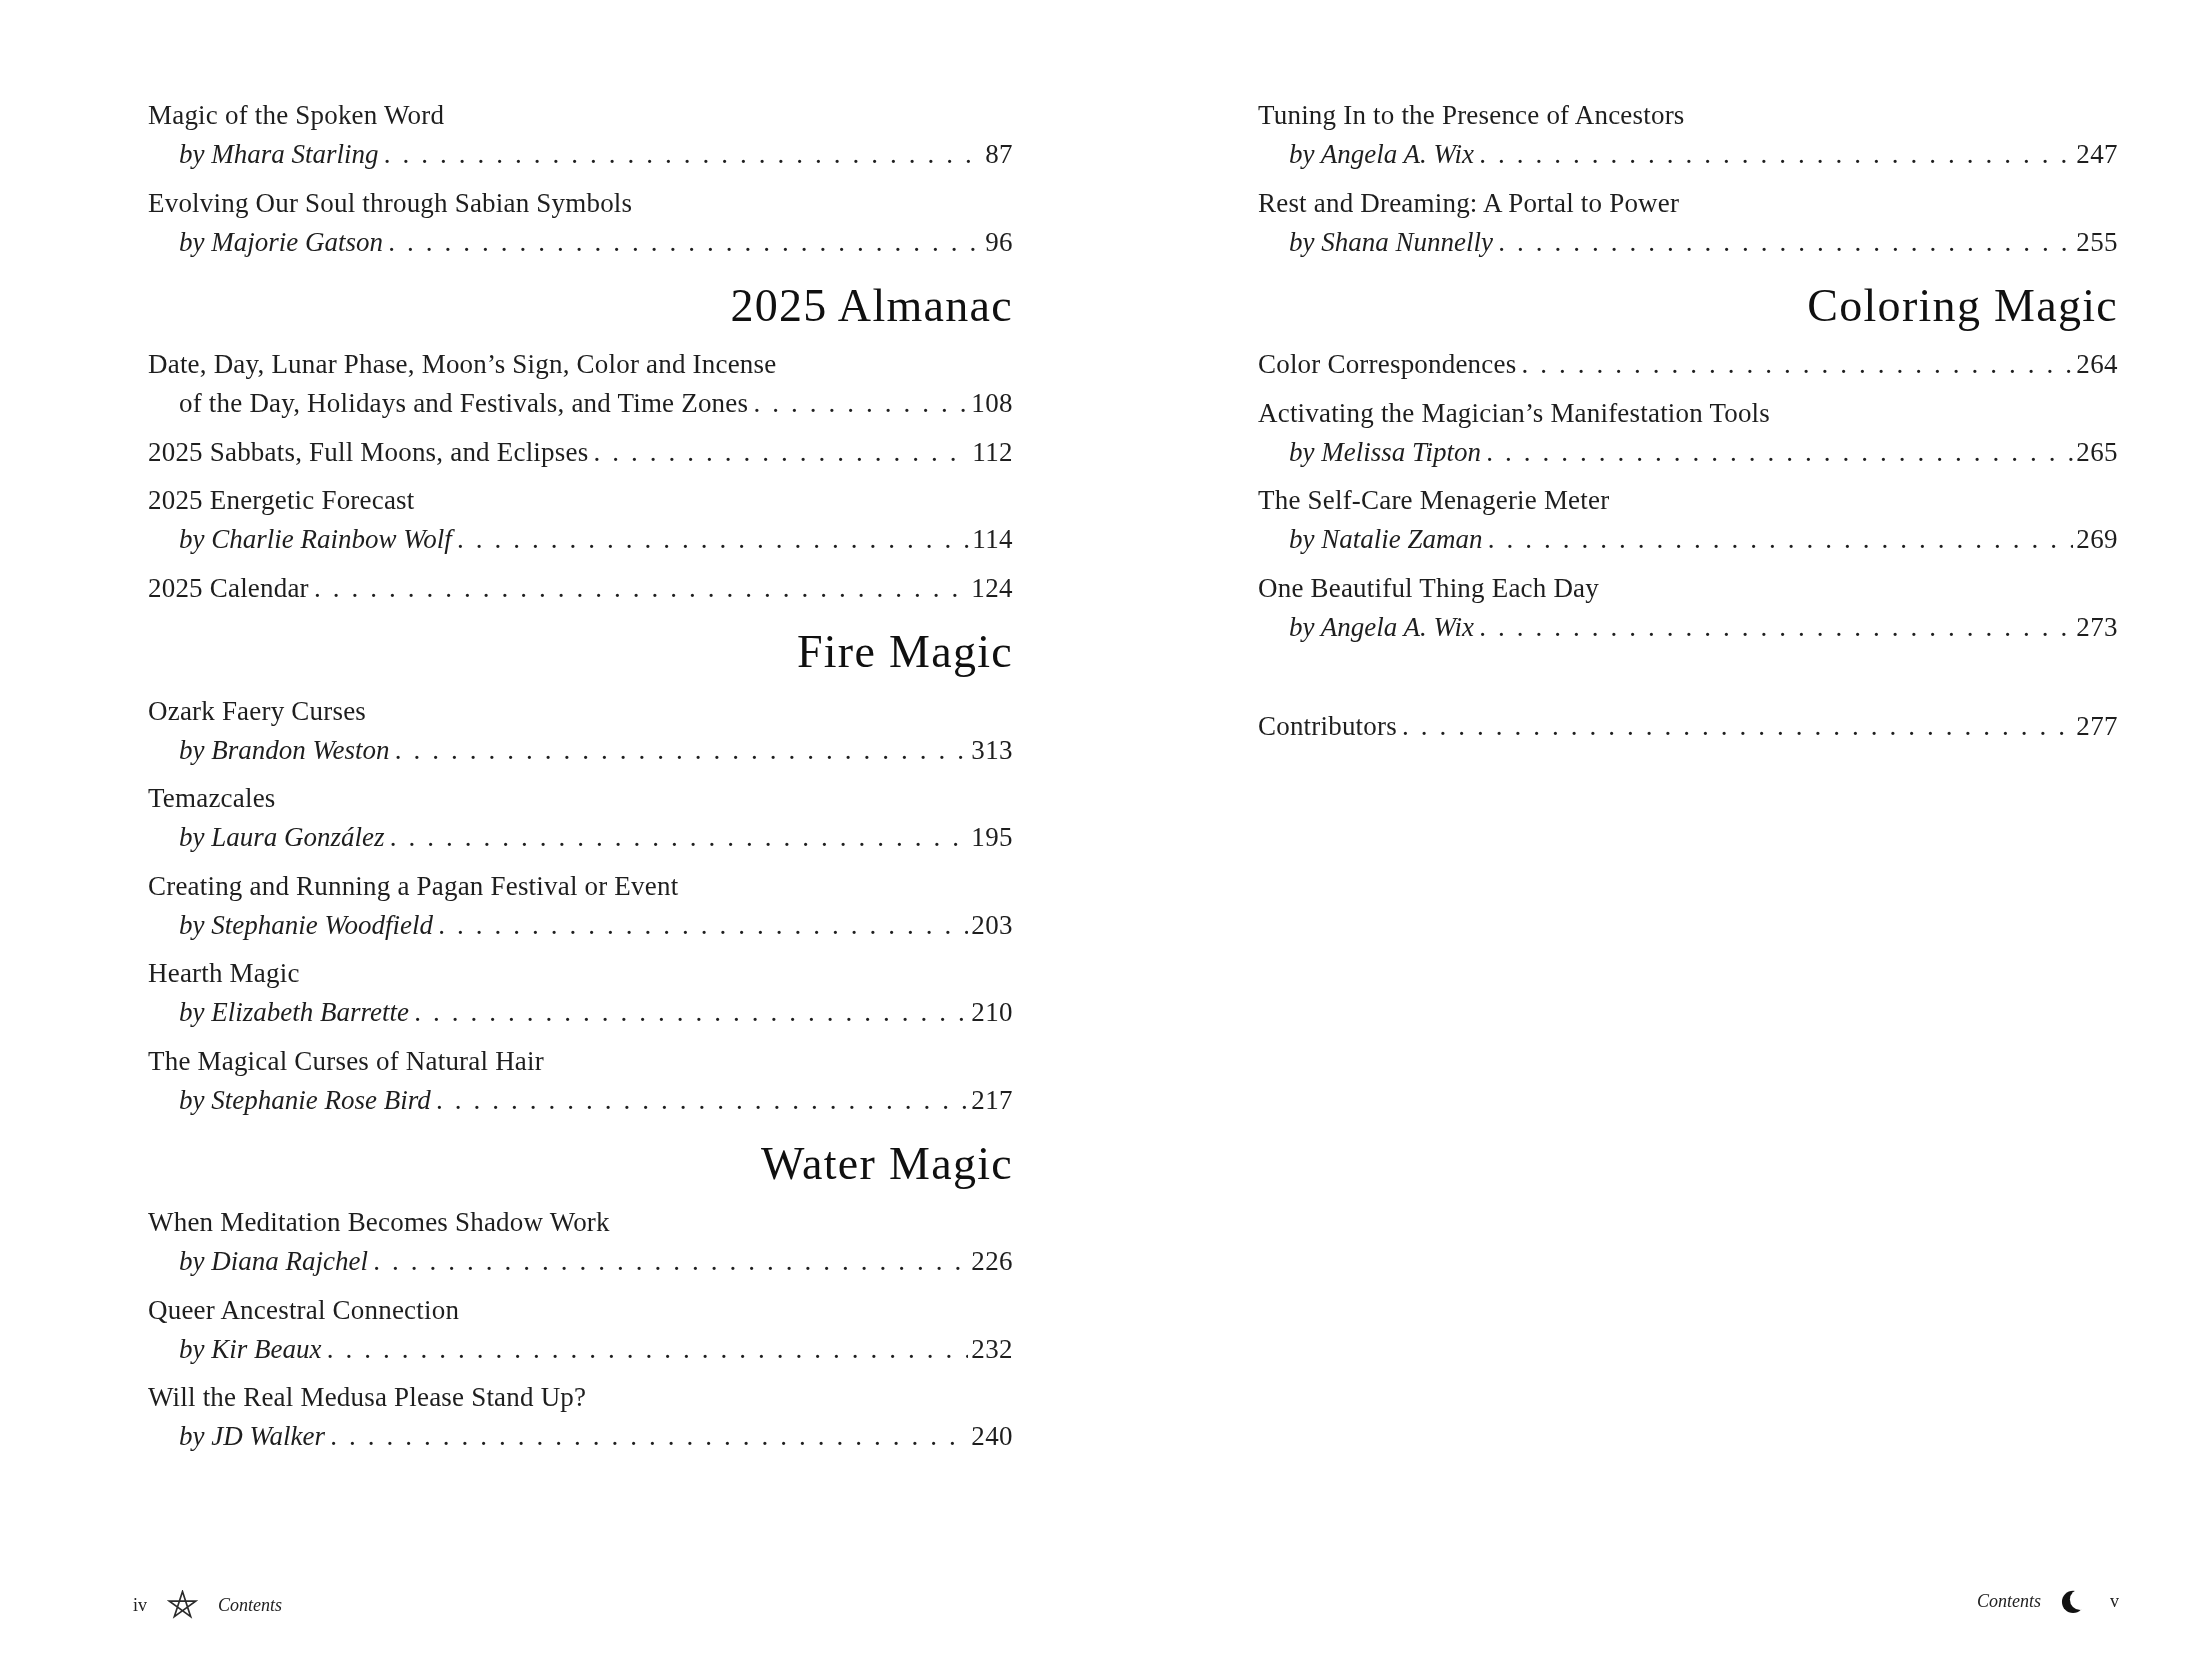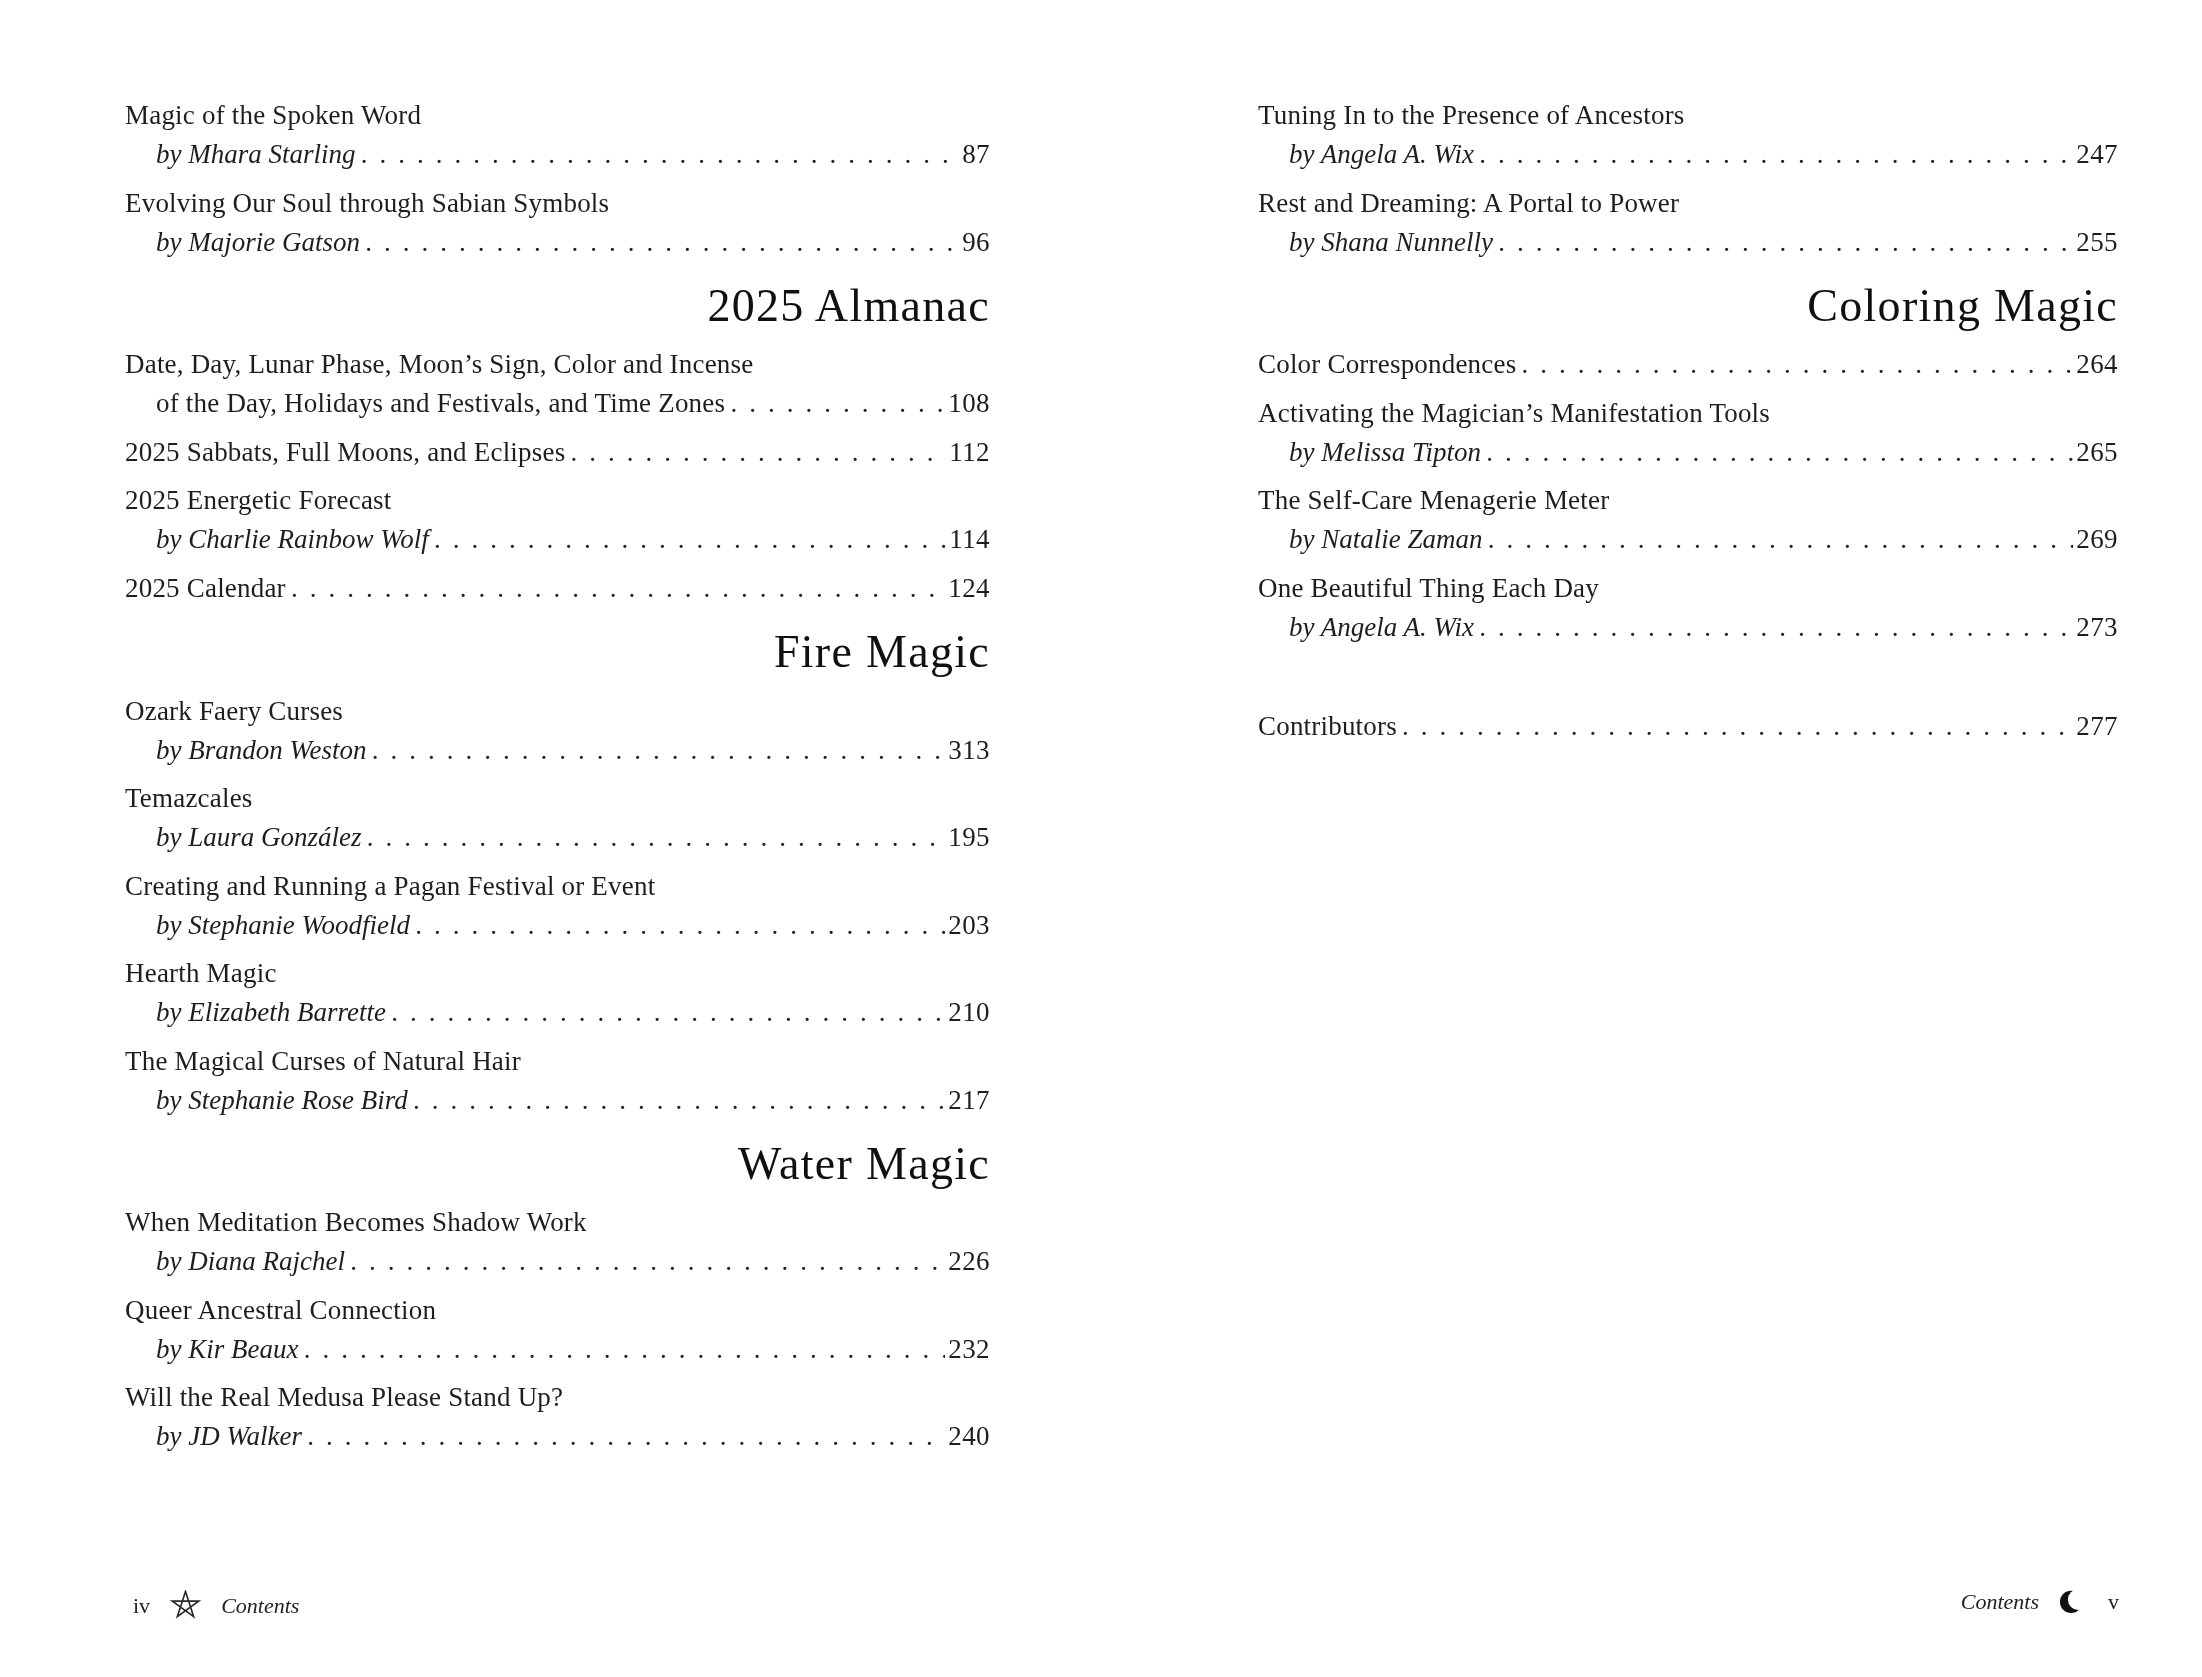--- a/index.html
+++ b/index.html
@@ -2,21 +2,21 @@
 <html style="font-size:13.8px"><head>
 <meta charset="utf-8">
 <style>
   html,body{margin:0;padding:0}
   body{
     width:2203px;height:1678px;position:relative;overflow:hidden;
     background:#ffffff;color:#1e1e1e;
     font-family:"Liberation Serif","DejaVu Serif",serif;
   }
   .col{position:absolute;top:96px}
-  .col-left{left:125px;width:865px}
+  .col-left{left:148px;width:865px}
   .col-right{left:1258px;width:860px}
 
   .entry{margin:0 0 9.5px 0}
   .entry.extra-gap{margin-top:60px}
   .line{font-size:27px;line-height:39px;white-space:nowrap}
   .row{display:flex;align-items:flex-start}
   .indent{padding-left:31px}
   .byline{font-style:italic}
   .title{letter-spacing:0.2px}
   .pg{letter-spacing:0.4px}
@@ -25,21 +25,21 @@
     font-weight:400;font-size:46px;line-height:53px;color:#101010;
     margin:17px 0 13.8px 0;text-align:right;letter-spacing:1.3px;
   }
 
   .leader{flex:1 1 auto;overflow:hidden;margin:0 3.4px 0 5.2px;height:39px}
   .leader::after{
     content:"...........................................................................................";
     letter-spacing:12px;
   }
 
-  .foot{position:absolute;display:flex;align-items:center;gap:20px;font-size:22px;color:#222}
+  .foot{position:absolute;display:flex;align-items:center;gap:20px;font-size:18px;color:#222}
   .foot-left{left:133px;top:1590px}
   .foot-right{right:84px;top:1587px}
   .footlabel{font-style:italic}
   .icon{display:inline-flex;align-items:center}
   .icon svg{display:block}
 </style>
 </head>
 <body>
 
 <main>

